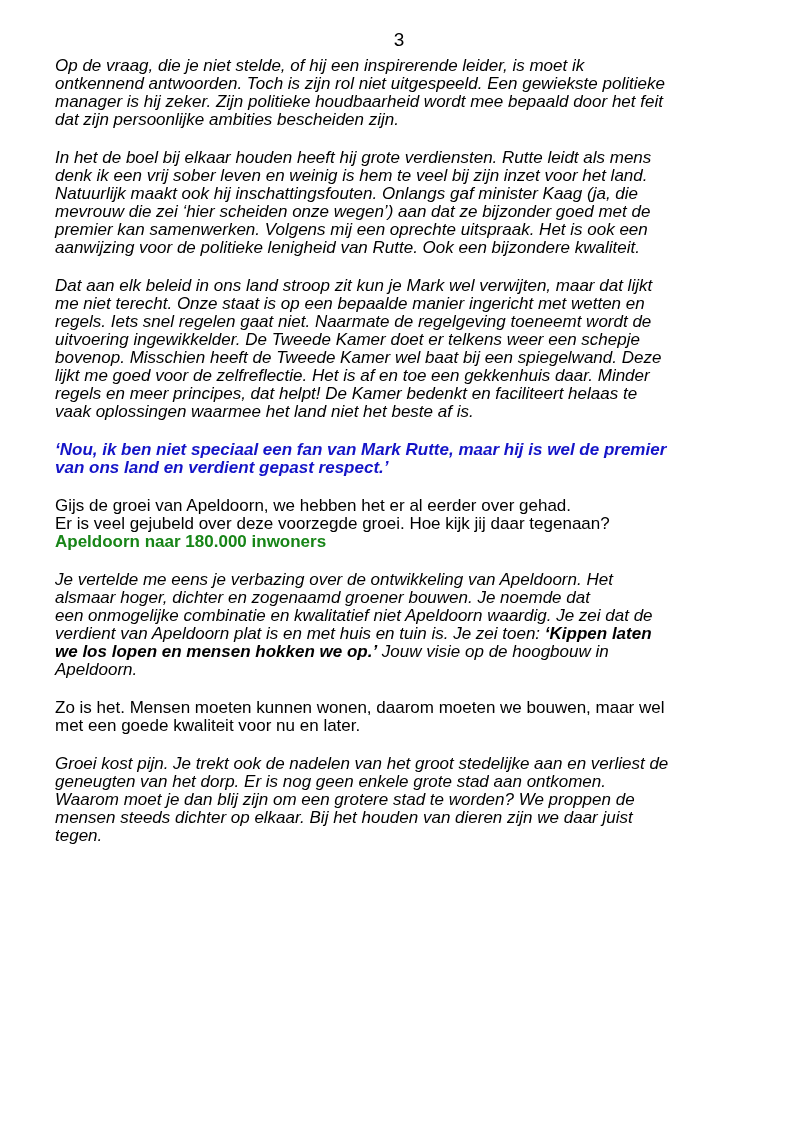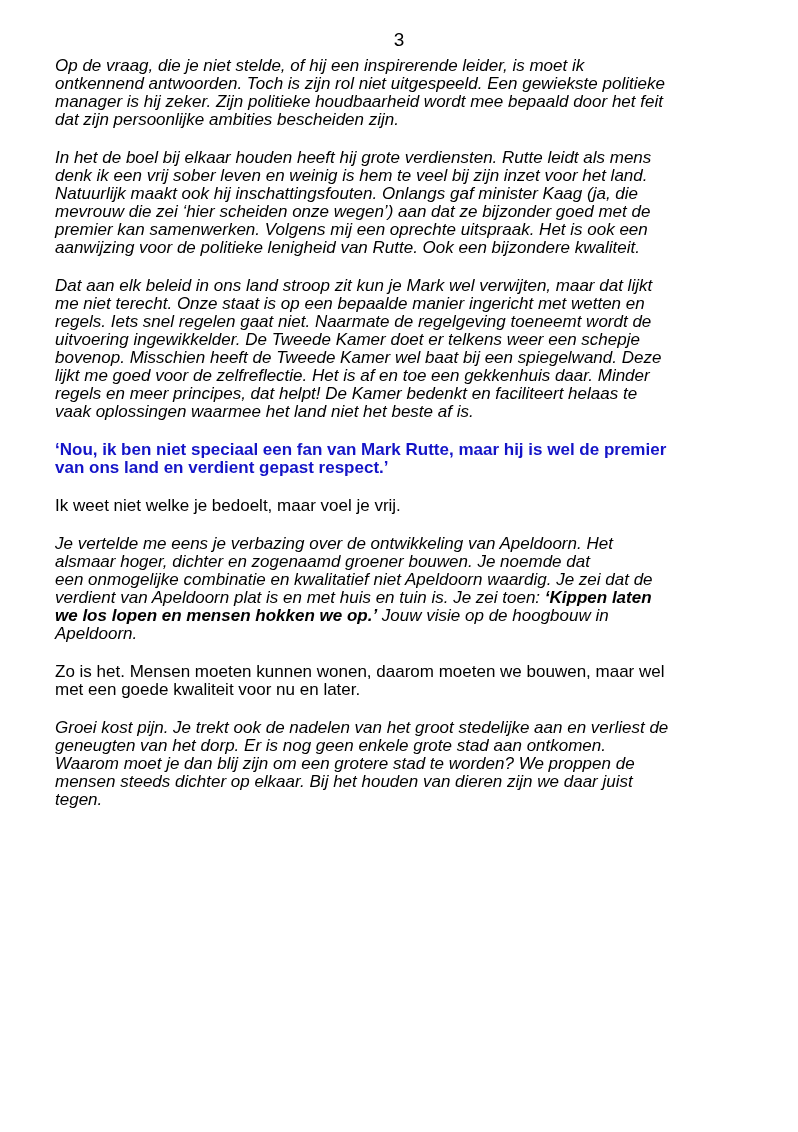--- a/index.html
+++ b/index.html
@@ -33,20 +33,21 @@
   .block{
     font-size:17px;
     line-height:18px;
     white-space:pre-wrap;
     margin-bottom:20px;
   }
   .italic{font-style:italic;}
   .bold{font-weight:bold;}
   .quote-blue{
     color:var(--blue);
+    font-style:italic;
     font-weight:bold;
   }
   .green-heading{
     color:var(--green);
     font-weight:bold;
   }
 </style>
 </head>
 <body>
 
@@ -71,23 +72,25 @@
 regels. Iets snel regelen gaat niet. Naarmate de regelgeving toeneemt wordt de
 uitvoering ingewikkelder. De Tweede Kamer doet er telkens weer een schepje
 bovenop. Misschien heeft de Tweede Kamer wel baat bij een spiegelwand. Deze
 lijkt me goed voor de zelfreflectie. Het is af en toe een gekkenhuis daar. Minder
 regels en meer principes, dat helpt! De Kamer bedenkt en faciliteert helaas te
 vaak oplossingen waarmee het land niet het beste af is.</div>
 
   <div class="block quote-blue">‘Nou, ik ben niet speciaal een fan van Mark Rutte, maar hij is wel de premier
 van ons land en verdient gepast respect.’</div>
 
+  <div class="block"><span>Gijs de groei van Apeldoorn, we hebben het er al eerder over gehad.
+Er is veel gejubeld over deze voorzegde groei. Hoe kijk jij daar tegenaan?</span>
+<span class="green-heading">Apeldoorn naar 180.000 inwoners</span></div>
 
 
-  <div class="block">Ik weet niet welke je bedoelt, maar voel je vrij.</div>
 
   <div class="block italic"><span>Je vertelde me eens je verbazing over de ontwikkeling van Apeldoorn. Het
 alsmaar hoger, dichter en zogenaamd groener bouwen. Je noemde dat
 een onmogelijke combinatie en kwalitatief niet Apeldoorn waardig. Je zei dat de
 verdient van Apeldoorn plat is en met huis en tuin is. Je zei toen: </span><span class="bold">‘Kippen laten
 we los lopen en mensen hokken we op.’</span><span> Jouw visie op de hoogbouw in
 Apeldoorn.</span></div>
 
   <div class="block">Zo is het. Mensen moeten kunnen wonen, daarom moeten we bouwen, maar wel
 met een goede kwaliteit voor nu en later.</div>

